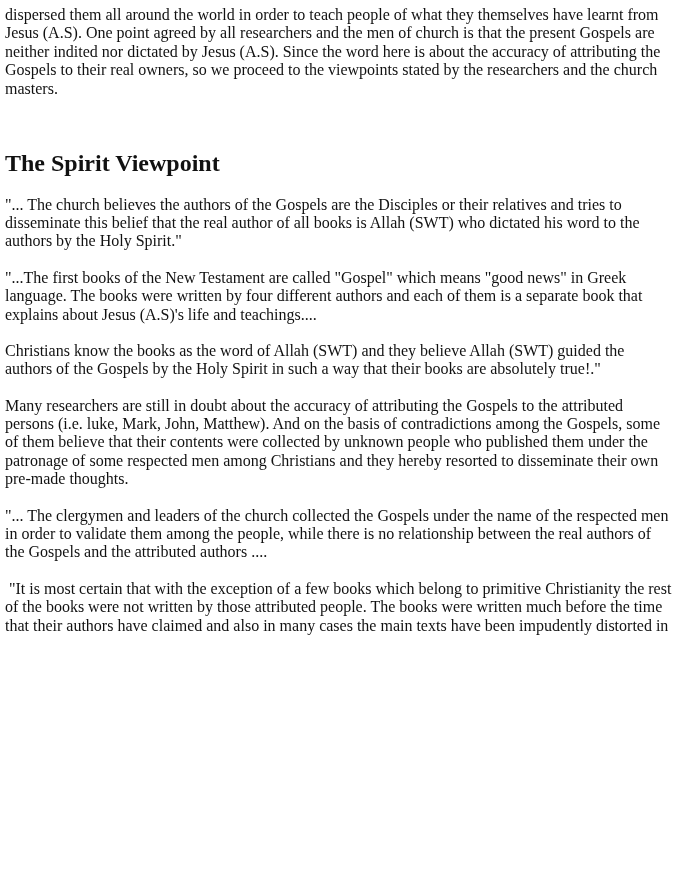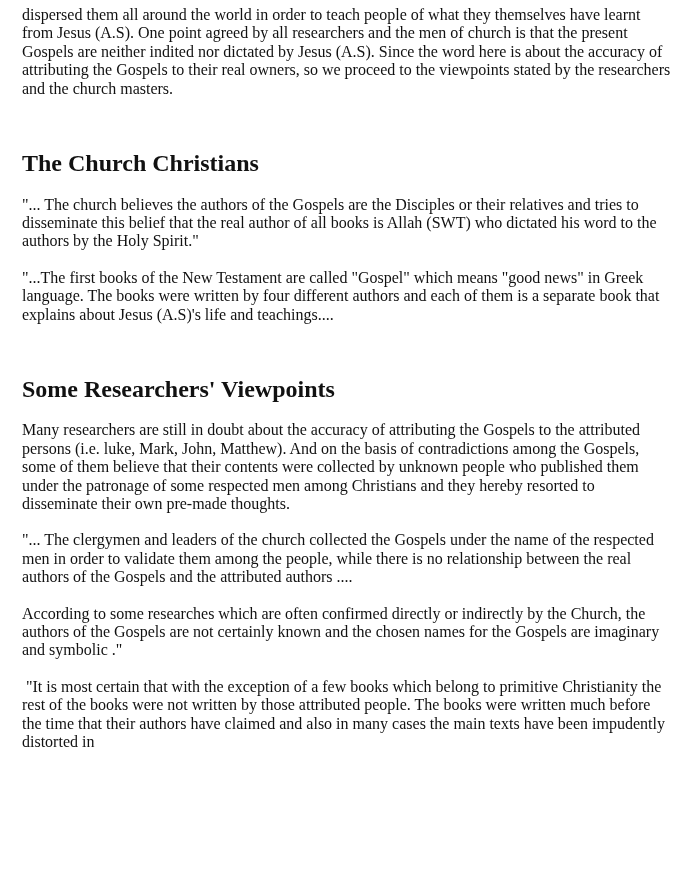--- a/index.html
+++ b/index.html
@@ -8,21 +8,21 @@
     background: #ffffff;
   }
   body {
     width: 680px;
     height: 880px;
     overflow: hidden;
     font-family: "Liberation Serif", "DejaVu Serif", serif;
     color: #111111;
   }
   .page {
-    padding: 6px 8px 0 22px;
+    padding: 6px 8px 0 5px;
     box-sizing: border-box;
     width: 680px;
     height: 880px;
     overflow: hidden;
   }
   .doc p {
     font-size: 16px;
     line-height: 1.15;
     margin: 18px 0;
     text-align: left;
@@ -41,33 +41,32 @@
   }
 </style>
 </head>
 <body>
 
 <div class="page">
   <div class="doc">
 
     <p>dispersed them all around the world in order to teach people of what they themselves have learnt from Jesus (A.S). One point agreed by all researchers and the men of church is that the present Gospels are neither indited nor dictated by Jesus (A.S). Since the word here is about the accuracy of attributing the Gospels to their real owners, so we proceed to the viewpoints stated by the researchers and the church masters.</p>
 
-    <h1>The Church Christians</h1>
+    <h1>The Spirit Viewpoint</h1>
 
     <p>"... The church believes the authors of the Gospels are the Disciples or their relatives and tries to disseminate this belief that the real author of all books is Allah (SWT) who dictated his word to the authors by the Holy Spirit."</p>
 
     <p>"...The first books of the New Testament are called "Gospel" which means "good news" in Greek language. The books were written by four different authors and each of them is a separate book that explains about Jesus (A.S)'s life and teachings....</p>
 
+    <p>Christians know the books as the word of Allah (SWT) and they believe Allah (SWT) guided the authors of the Gospels by the Holy Spirit in such a way that their books are absolutely true!."</p>
 
 
-    <h1>Some Researchers' Viewpoints</h1>
 
     <p>Many researchers are still in doubt about the accuracy of attributing the Gospels to the attributed persons (i.e. luke, Mark, John, Matthew). And on the basis of contradictions among the Gospels, some of them believe that their contents were collected by unknown people who published them under the patronage of some respected men among Christians and they hereby resorted to disseminate their own pre-made thoughts.</p>
 
     <p>"... The clergymen and leaders of the church collected the Gospels under the name of the respected men in order to validate them among the people, while there is no relationship between the real authors of the Gospels and the attributed authors ....</p>
 
-    <p>According to some researches which are often confirmed directly or indirectly by the Church, the authors of the Gospels are not certainly known and the chosen names for the Gospels are imaginary and symbolic ."</p>
 
 
     <p class="preserve-space"> "It is most certain that with the exception of a few books which belong to primitive Christianity the rest of the books were not written by those attributed people. The books were written much before the time that their authors have claimed and also in many cases the main texts have been impudently distorted in</p>
 
   </div>
 </div>
 
 </body></html>

